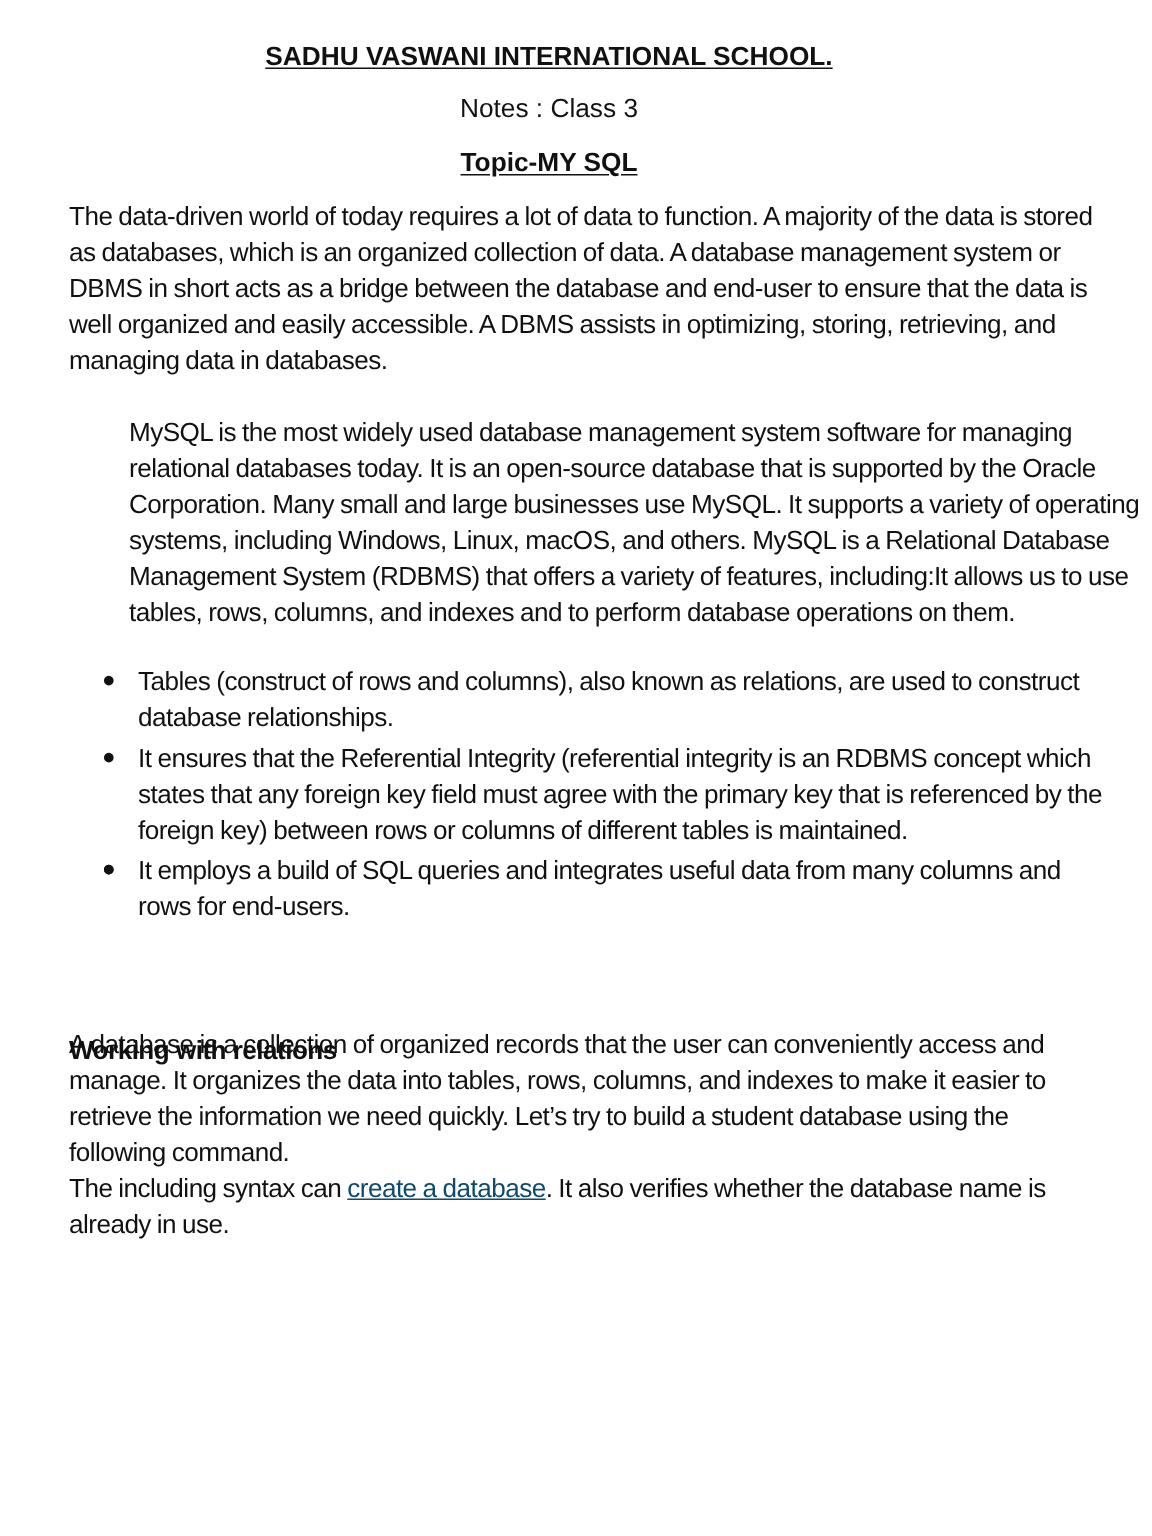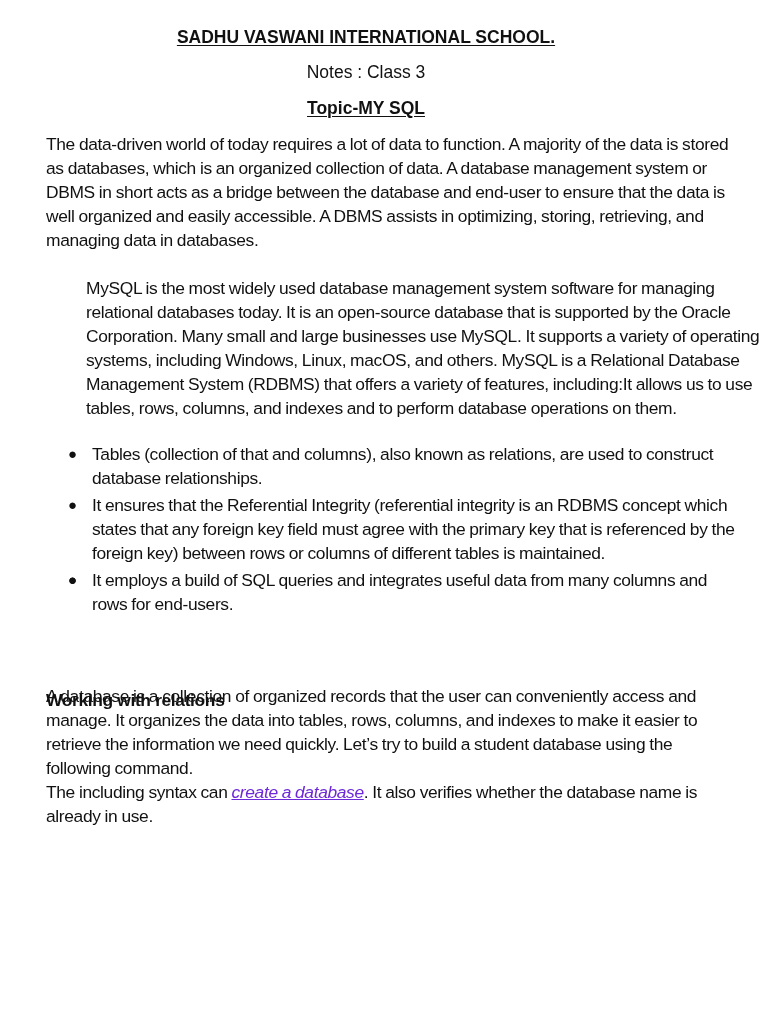--- a/index.html
+++ b/index.html
@@ -92,23 +92,22 @@
     position: absolute;
     top: 688px;
     left: 46px;
     font-weight: bold;
     font-size: 17.4px;
     line-height: 24px;
     letter-spacing: -0.35px;
   }
   #working { top: 684px; }
   a.link {
-    color: #6d28d9;
+    color: #0c4a6e;
     text-decoration: underline;
-    font-style: italic;
   }
 </style>
 </head>
 <body>
 
 <div class="page">
 
   <div class="school-title">SADHU VASWANI INTERNATIONAL SCHOOL.</div>
   <div class="notes-line">Notes : Class 3</div>
   <div class="topic-line">Topic-MY SQL</div>
@@ -117,21 +116,21 @@
     <p class="para">The data-driven world of today requires a lot of data to function. A majority of the data is stored as databases, which is an organized collection of data. A database management system or DBMS in short acts as a bridge between the database and end-user to ensure that the data is well organized and easily accessible. A DBMS assists in optimizing, storing, retrieving, and managing data in databases.</p>
   </div>
 
   <div class="body-text" id="mysql">
     <p class="para">MySQL is the most widely used database management system software for managing relational databases today. It is an open-source database that is supported by the Oracle Corporation. Many small and large businesses use MySQL. It supports a variety of operating systems, including Windows, Linux, macOS, and others. MySQL is a Relational Database Management System (RDBMS) that offers a variety of features, including:It allows us to use tables, rows, columns, and indexes and to perform database operations on them.</p>
   </div>
 
   <ul class="features">
     <li>
       <span class="bullet">●</span>
-      <span>Tables (collection of that and columns), also known as relations, are used to construct database relationships.</span>
+      <span>Tables (construct of rows and columns), also known as relations, are used to construct database relationships.</span>
     </li>
     <li>
       <span class="bullet">●</span>
       <span>It ensures that the Referential Integrity (referential integrity is an RDBMS concept which states that any foreign key field must agree with the primary key that is referenced by the foreign key) between rows or columns of different tables is maintained.</span>
     </li>
     <li>
       <span class="bullet">●</span>
     </li>
     <li>
       <span class="bullet">●</span>

